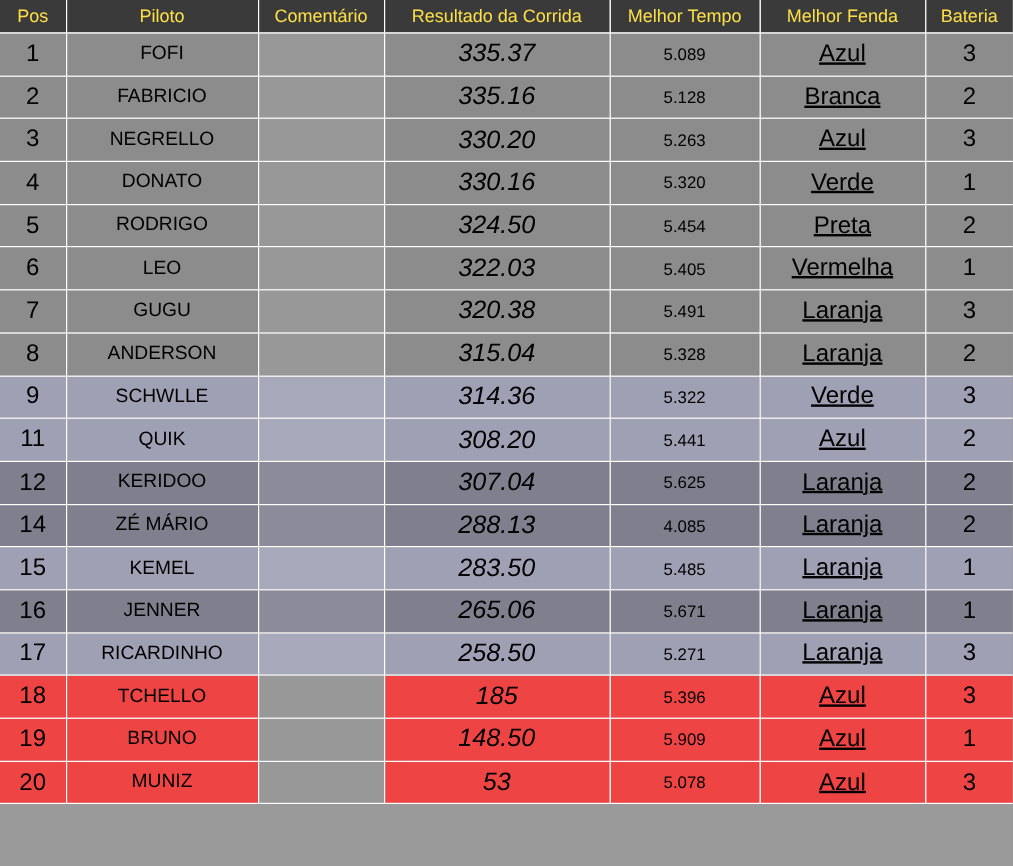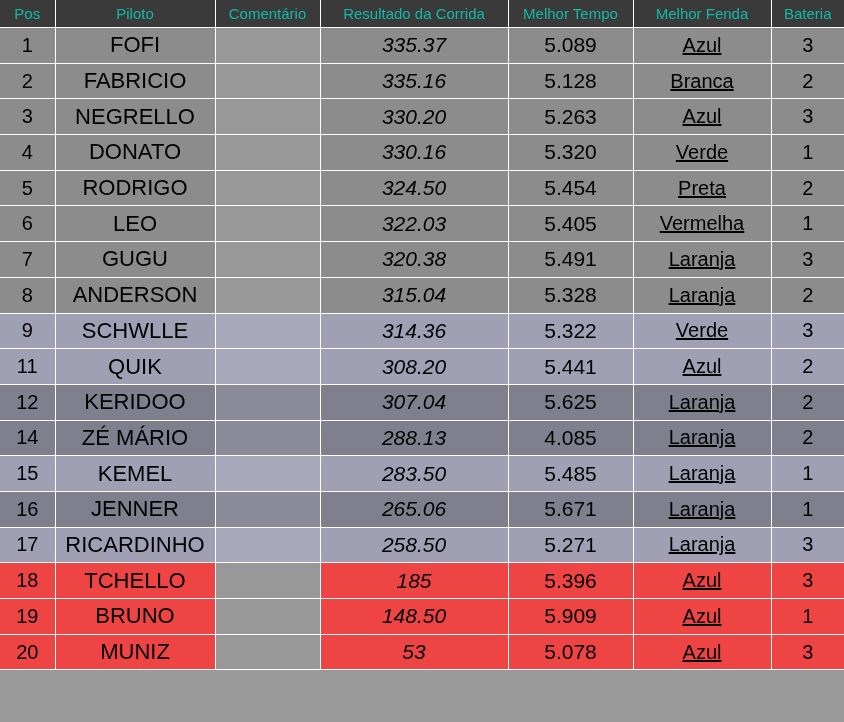--- a/index.html
+++ b/index.html
@@ -21,21 +21,21 @@
   table#results-table col.c-pos      { width: 55px; }
   table#results-table col.c-piloto   { width: 160px; }
   table#results-table col.c-coment   { width: 105px; }
   table#results-table col.c-result   { width: 188px; }
   table#results-table col.c-tempo    { width: 125px; }
   table#results-table col.c-fenda    { width: 138px; }
   table#results-table col.c-bateria  { width: 73px; }
 
   thead th {
     background: #3a3a3a;
-    color: #14b8a6;
+    color: #fde047;
     font-size: 15px;
     font-weight: normal;
     height: 27px;
     line-height: 27px;
     padding: 0;
     border-right: 1px solid #ffffff;
     border-bottom: 1px solid #ffffff;
     text-align: center;
     white-space: nowrap;
     overflow: hidden;
@@ -59,23 +59,23 @@
   tbody tr.grp-b td { background: #7f7f8e; }
   tbody tr.grp-c td { background: #a0a0b4; }
   tbody tr.grp-d td { background: #ef4444; }
 
   tbody tr.grp-a td.cell-coment { background: #989898; }
   tbody tr.grp-b td.cell-coment { background: #8b8b99; }
   tbody tr.grp-c td.cell-coment { background: #a8a8bb; }
   tbody tr.grp-d td.cell-coment { background: #989898; }
 
   tbody td.cell-pos { font-size: 20px; }
-  tbody td.cell-piloto { font-size: 22px; margin-top: 22px; }
+  tbody td.cell-piloto { font-size: 16px; margin-top: 22px; }
   tbody td.cell-result { font-size: 21px; font-style: italic; }
-  tbody td.cell-tempo { font-size: 21px; }
+  tbody td.cell-tempo { font-size: 14px; }
   tbody td.cell-fenda { font-size: 20px; text-decoration: underline; }
   tbody td.cell-bateria { font-size: 20px; }
 </style>
 </head>
 <body>
 
 <table id="results-table">
   <colgroup>
     <col class="c-pos">
       <col class="c-piloto">

